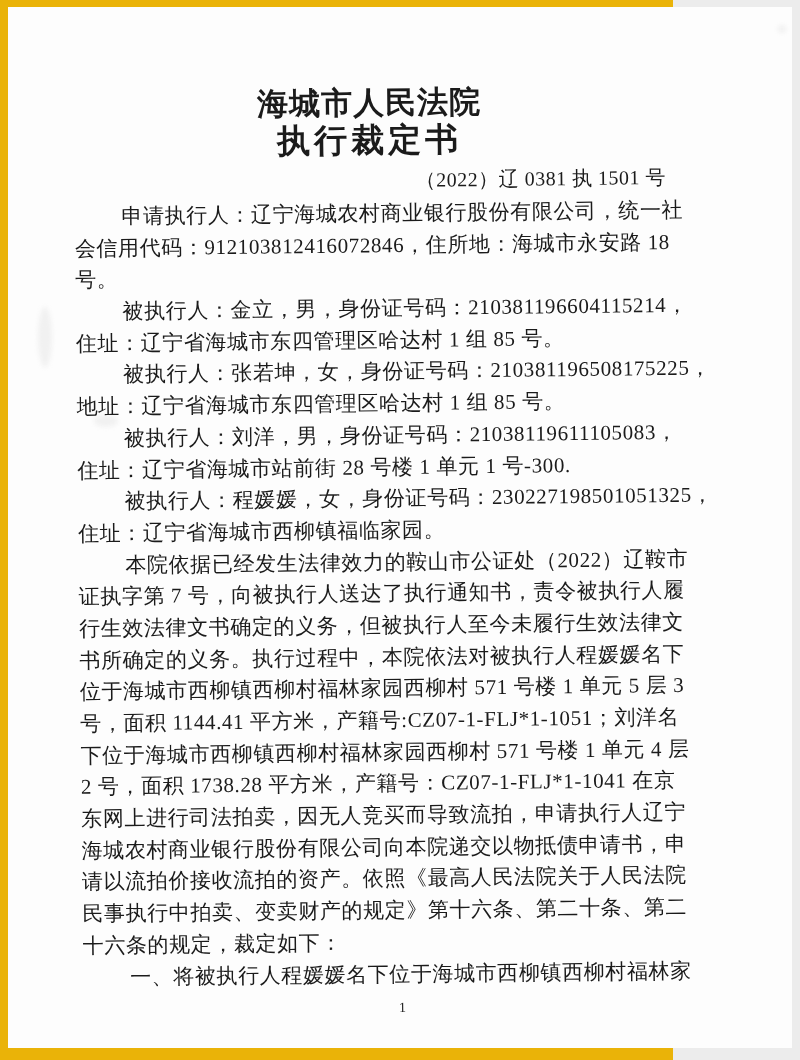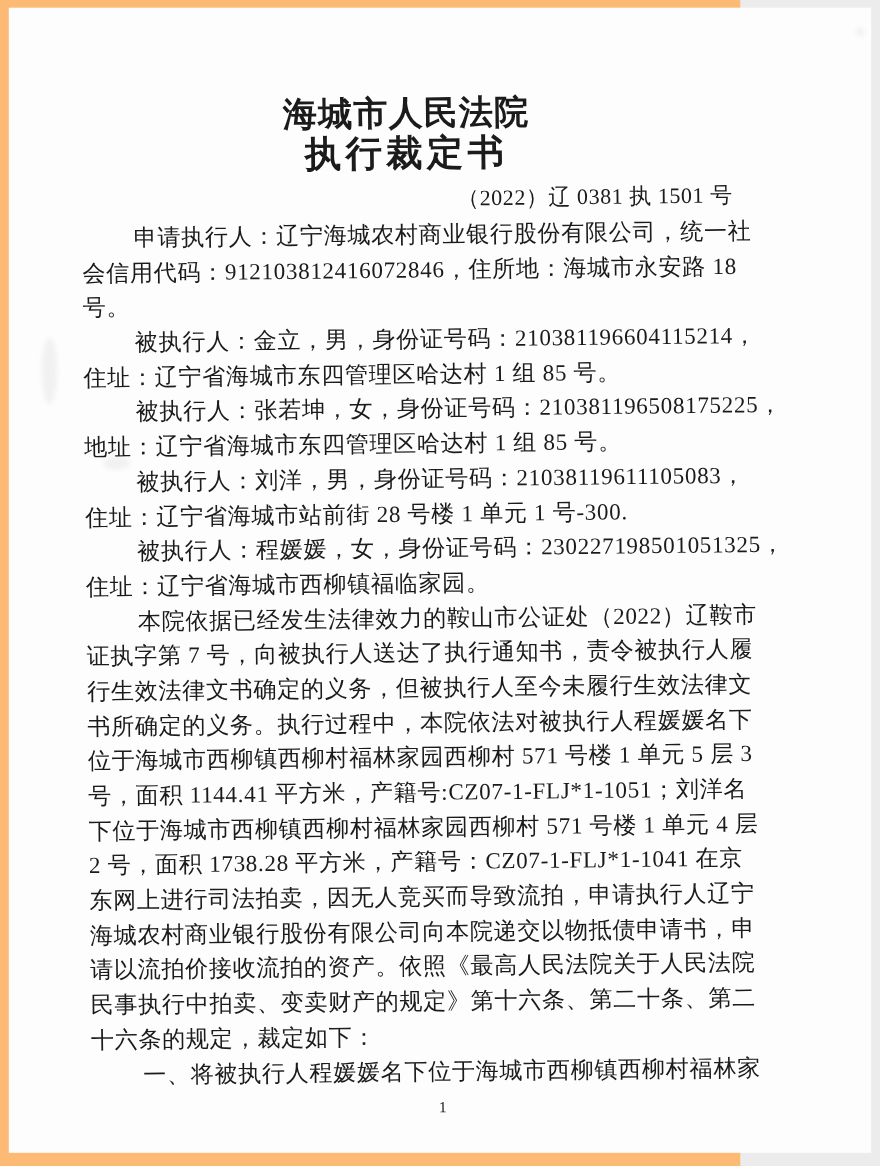--- a/index.html
+++ b/index.html
@@ -6,21 +6,21 @@
   body {
     width: 800px; height: 1060px;
     background: #ececec;
     font-family: "Liberation Serif", "DejaVu Serif", serif;
     overflow: hidden;
     position: relative;
   }
   .canvas {
     position: absolute; left: 0; top: 0;
     width: 673px; height: 1060px;
-    background: #fdba74;
+    background: #eab308;
   }
   .page {
     position: absolute; left: 8px; top: 7px;
     width: 784px; height: 1041px;
     background: #fdfdfd;
   }
   .doc {
     position: absolute; left: 0; top: 0;
     width: 784px; height: 1041px;
     transform: rotate(-0.65deg);

